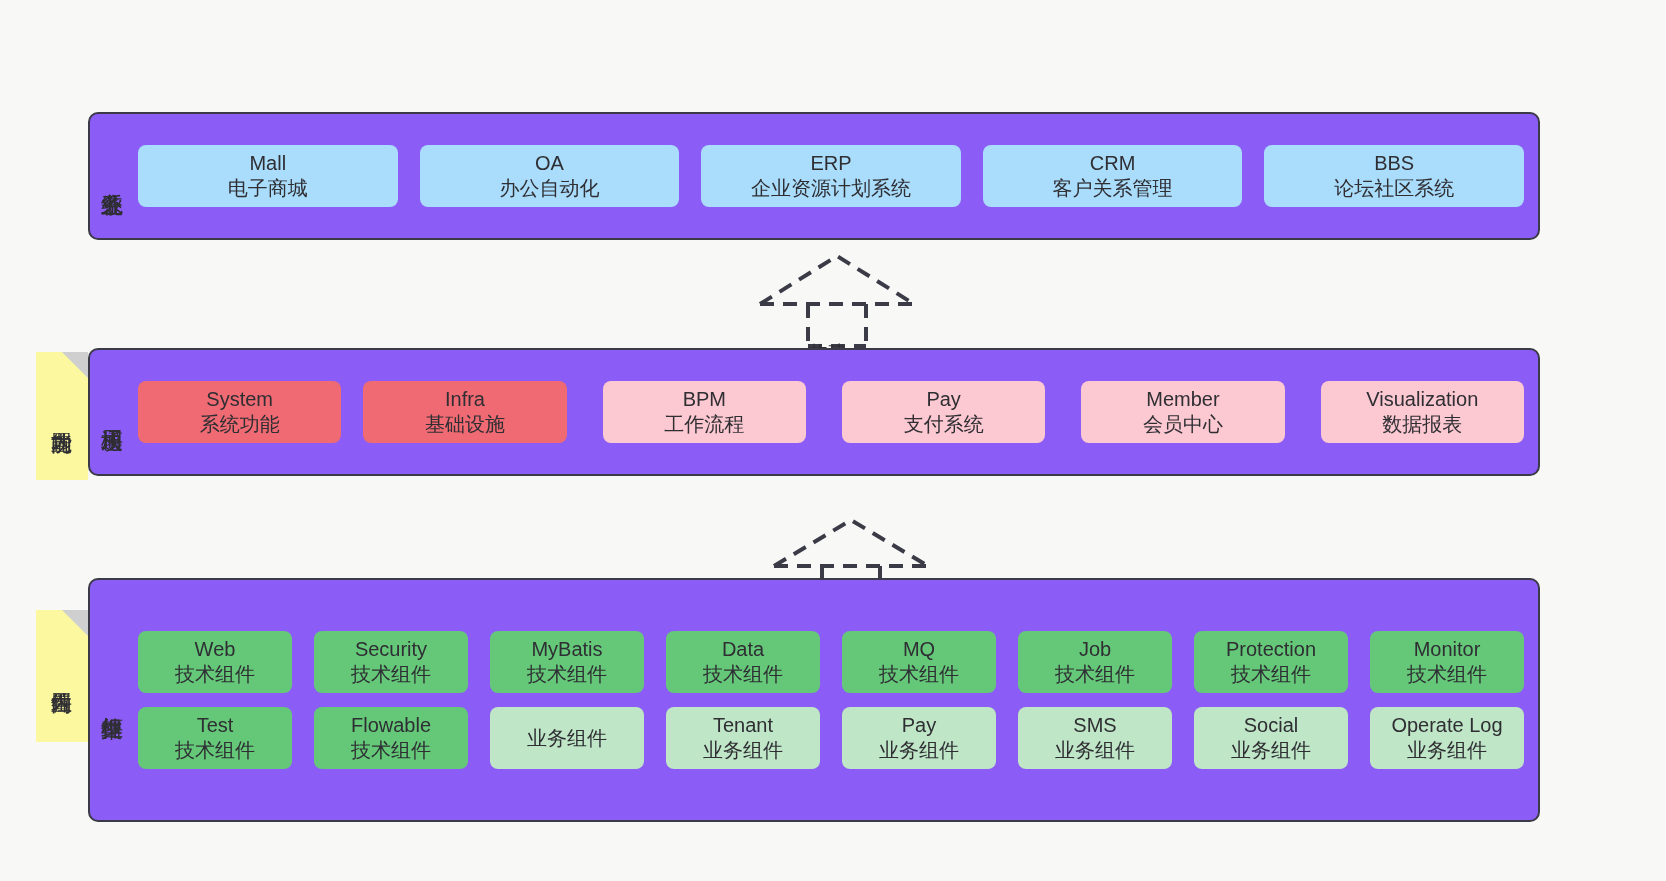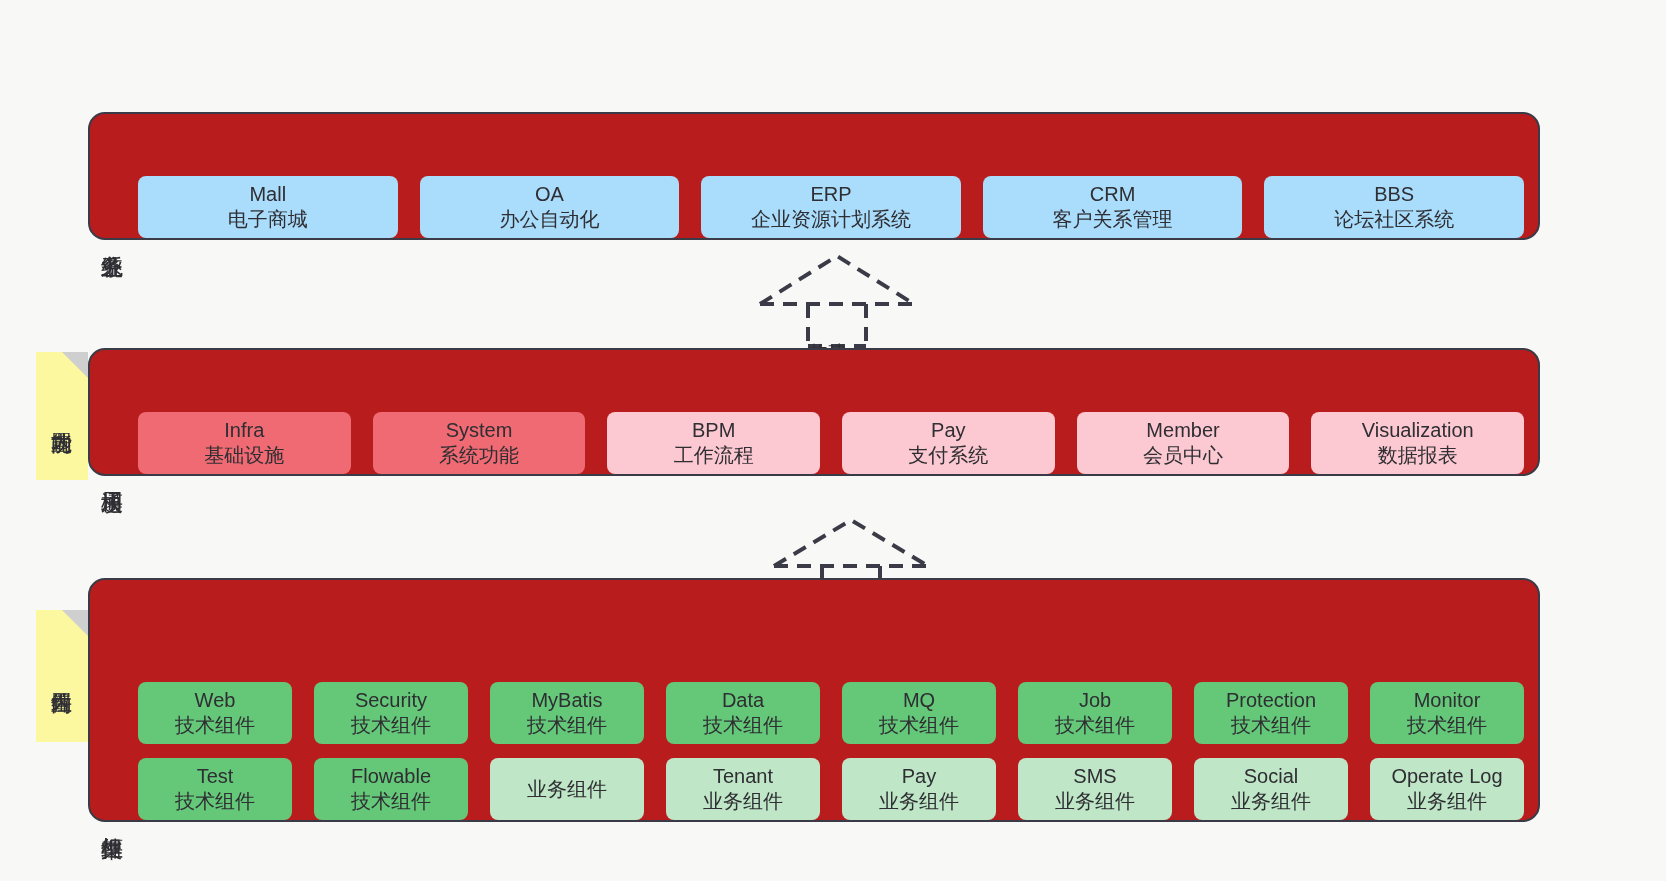--- a/index.html
+++ b/index.html
@@ -19,25 +19,25 @@
 
   .canvas {
     position: absolute;
     inset: 0;
   }
 
   
   .layer {
     position: absolute;
     box-sizing: border-box;
-    background: #b91c1c;
+    background: #8b5cf6;
     border: 2px solid #3b3b47;
-    border-radius: 17px;
-    display: flex;
-    align-items: flex-end;
+    border-radius: 10px;
+    display: flex;
+    align-items: center;
   }
 
   
   .layer-title {
     flex: 0 0 auto;
     width: 44px;
     display: flex;
     align-items: center;
     justify-content: center;
     font-size: 22px;
@@ -78,21 +78,21 @@
     line-height: 1.25;
     color: #2e2e33;
     padding: 6px 4px;
     min-width: 0;
   }
   .card .t1 { display: block; }
   .card .t2 { display: block; }
 
   .c-blue       { background: #aadcfb; }
   .c-red        { background: #ef6a72; }
-  .c-pink       { background: #fcc8d1; }
+  .c-pink       { background: #fcc8d1; margin-left: 14px; }
   .c-green      { background: #64c878; }
   .c-greenlight { background: #bfe6c6; }
 
   
   .note {
     position: absolute;
     box-sizing: border-box;
     background: #fbf8a0;
     display: flex;
     align-items: center;
@@ -188,26 +188,26 @@
       <line x1="56" y1="94" x2="114" y2="94" stroke="#3b3b47" stroke-width="4" stroke-dasharray="14 9"></line>
     </svg>
     <div class="conn-label" style="left: 57px; top: 40px;">构建</div>
   </div>
 
   <div class="layer" id="layer-common">
     <div class="layer-title">通用模块</div>
     <div class="layer-body">
       <div class="row">
         <div class="card c-red">
+          <span class="t1">System</span>
+          <span class="t2">系统功能</span>
+        </div>
+        <div class="card c-red">
           <span class="t1">Infra</span>
           <span class="t2">基础设施</span>
-        </div>
-        <div class="card c-red">
-          <span class="t1">System</span>
-          <span class="t2">系统功能</span>
         </div>
         <div class="card c-pink">
           <span class="t1">BPM</span>
           <span class="t2">工作流程</span>
         </div>
         <div class="card c-pink">
           <span class="t1">Pay</span>
           <span class="t2">支付系统</span>
         </div>
         <div class="card c-pink">

